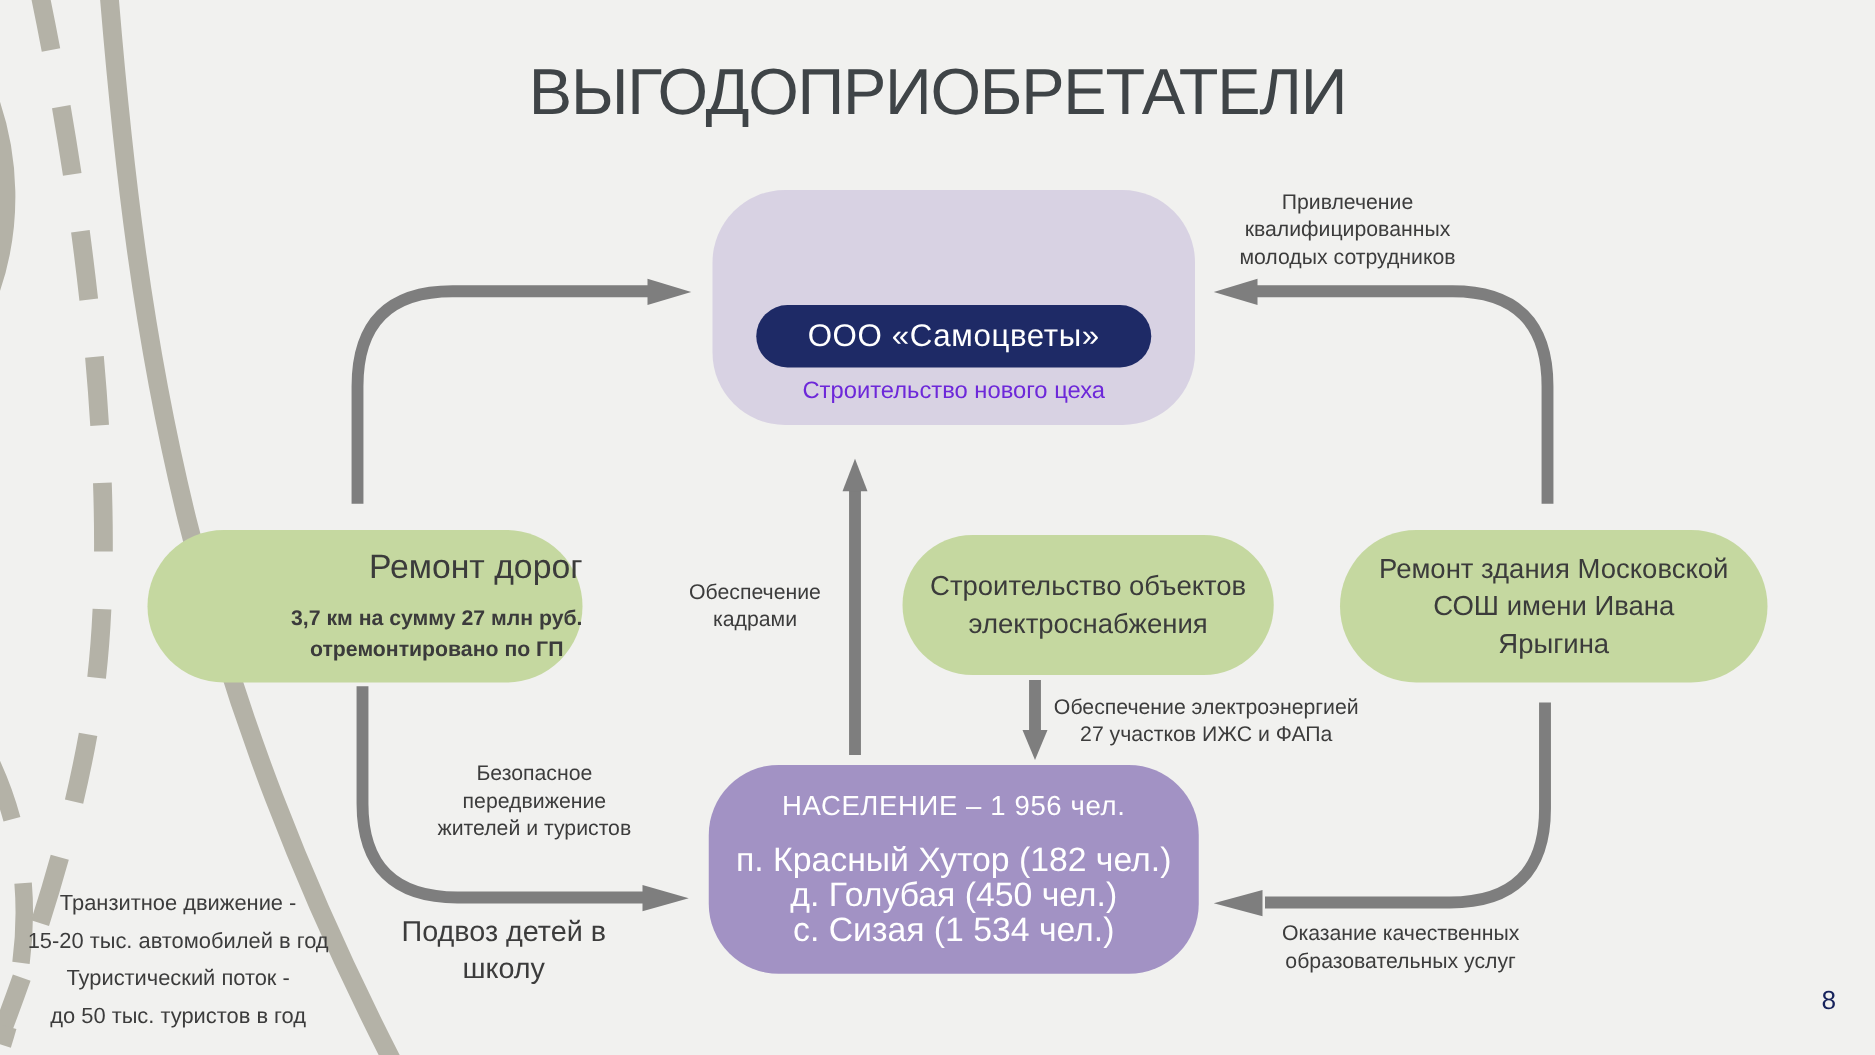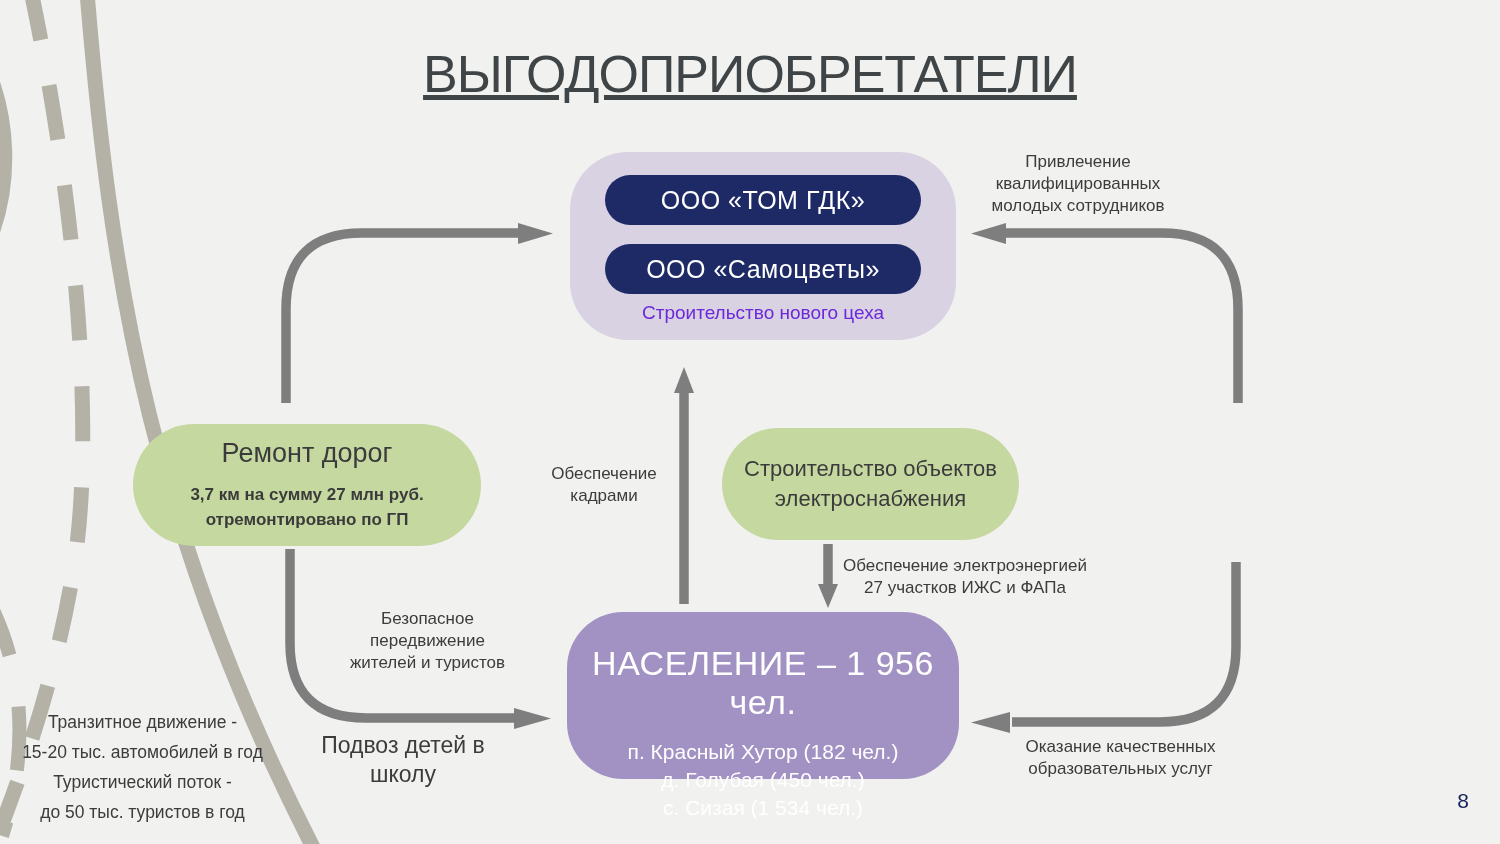--- a/index.html
+++ b/index.html
@@ -7,21 +7,21 @@
     position:relative; width:1500px; height:844px;
     background:#f1f1ef; overflow:hidden;
     font-family:"Liberation Sans", sans-serif;
     color:#3c3c3c;
   }
   svg.layer { position:absolute; left:0; top:0; width:1500px; height:844px; }
 
   .title {
     position:absolute; top:44px; left:0; width:100%;
     text-align:center; font-size:52px; letter-spacing:-1px;
-    color:#3f4447; font-weight:400;text-decoration:underline;
+    color:#3f4447; font-weight:400;
   }
 
   
   .lavender {
     position:absolute; left:570px; top:152px; width:386px; height:188px;
     background:#d8d2e3; border-radius:58px;
   }
   .pill {
     position:absolute; left:35px; width:316px; height:50px;
     background:#1e2a66; border-radius:26px;
@@ -51,36 +51,36 @@
   .lbl-stats      { left:15px;   top:707px; width:255px; text-align:center;
                     line-height:1.72; font-size:17.5px; }
 
   
   .green-box {
     position:absolute; background:#c5d8a0; border-radius:61px;
     color:#3b3b3b; display:flex; flex-direction:column;
     align-items:center; justify-content:center;
     text-align:center; white-space:pre-line;
   }
-  .roads  { left:133px;  top:424px; width:348px; height:122px; }
+  .roads  { left:118px;  top:424px; width:348px; height:122px;align-items:flex-end; }
   .power  { left:722px;  top:428px; width:297px; height:112px; }
   .school { left:1072px; top:424px; width:342px; height:122px; }
   .gb-title  { font-size:27px; margin-bottom:13px; }
   .gb-detail { font-size:17px; font-weight:bold; line-height:1.5; }
   .gb-big    { font-size:22px; line-height:1.35; }
 
   
   .purple-box {
     position:absolute; left:567px; top:612px; width:392px; height:167px;
     background:#a292c4; border-radius:56px;
     color:#ffffff; text-align:center;
   }
-  .pb-title { margin-top:32px; font-size:34px; letter-spacing:0.5px; }
+  .pb-title { margin-top:20px; font-size:22px; letter-spacing:0.5px; }
   .pb-lines { margin-top:16px; }
-  .pb-line  { font-size:21px; line-height:28px; }
+  .pb-line  { font-size:27px; line-height:28px; }
 
   .page-num {
     position:absolute; left:1445px; top:789px; width:36px;
     text-align:center; font-size:21px; color:#17235c;
   }
 </style>
 </head>
 <body>
 
 <div class="slide">
@@ -119,21 +119,20 @@
       <g>
         <path d="M 1236 562 L 1236 647 Q 1236 722 1160 722 L 1012 722"></path>
         <polygon points="1010,712 971,722.5 1010,733" fill="#7e7e7e" stroke="none"></polygon>
       </g>
     </g>
   </svg>
 
   <div class="title">ВЫГОДОПРИОБРЕТАТЕЛИ</div>
 
   <div class="lavender">
-    <div class="pill pill1">ООО «ТОМ ГДК»</div>
     <div class="pill pill2">ООО «Самоцветы»</div>
     <div class="pill-caption">Строительство нового цеха</div>
   </div>
 
   <div class="label lbl-staffing">Обеспечение
 кадрами</div>
   <div class="label lbl-staff">Привлечение
 квалифицированных
 молодых сотрудников</div>
   <div class="label lbl-electricity">Обеспечение электроэнергией
@@ -151,20 +150,25 @@
 
   <div class="green-box roads">
     <div class="gb-title">Ремонт дорог</div>
     <div class="gb-detail">3,7 км на сумму 27 млн руб.
 отремонтировано по ГП</div>
   </div>
   <div class="green-box power">
     <div class="gb-big">Строительство объектов
 электроснабжения</div>
   </div>
+  <div class="green-box school">
+    <div class="gb-big">Ремонт здания Московской
+СОШ имени Ивана
+Ярыгина</div>
+  </div>
 
   <div class="purple-box">
     <div class="pb-title">НАСЕЛЕНИЕ – 1 956 чел.</div>
     <div class="pb-lines">
       <div class="pb-line">п. Красный Хутор (182 чел.)</div>
       <div class="pb-line">д. Голубая (450 чел.)</div>
       <div class="pb-line">с. Сизая (1 534 чел.)</div>
     </div>
   </div>
 

